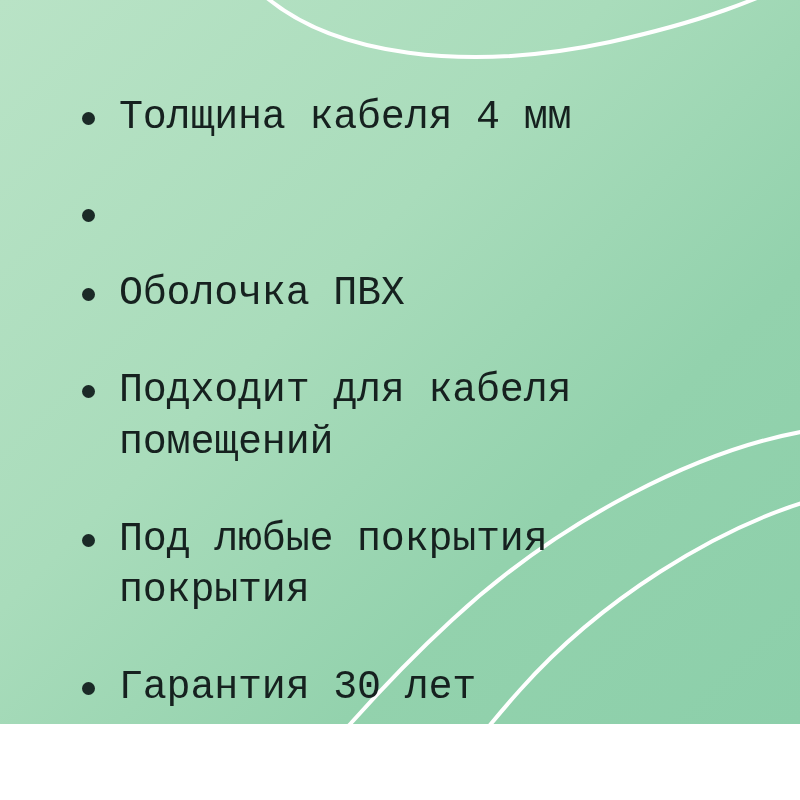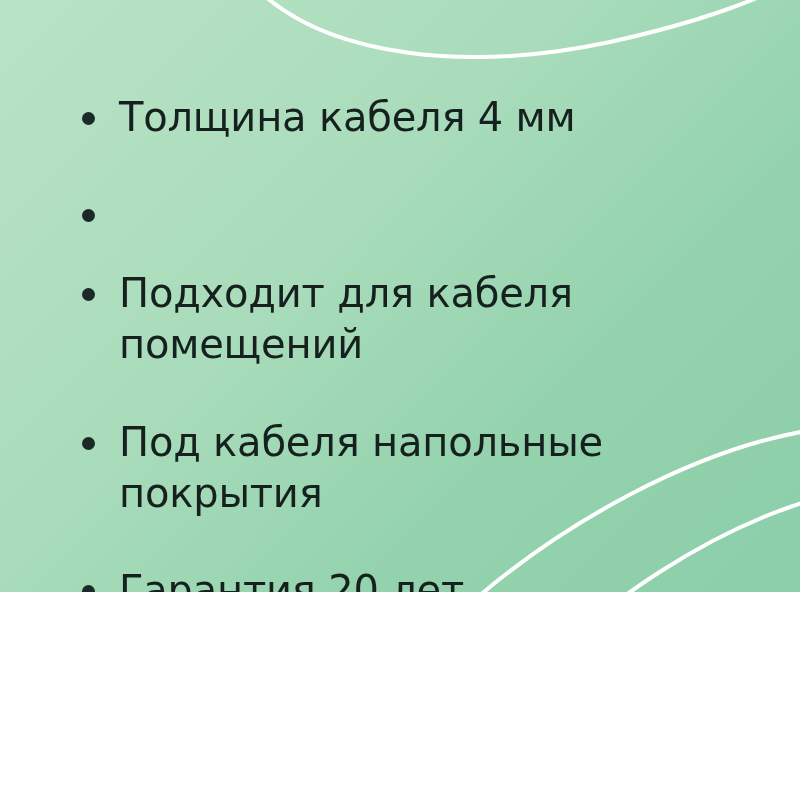--- a/index.html
+++ b/index.html
@@ -9,23 +9,24 @@
   body {
     width: 800px;
     height: 800px;
     overflow: hidden;
     font-family: "DejaVu Sans", sans-serif;
   }
 
   .poster {
     position: relative;
     width: 800px;
-    height: 592px;
+    height: 724px;
     background: linear-gradient(135deg, #b9e3c6 0%, #a9dcbb 40%, #93d2ad 70%, #8ccfaa 100%);
     overflow: hidden;
+    font-family: Liberation Mono, monospace;
   }
 
   .deco-layer {
     position: absolute;
     inset: 0;
     pointer-events: none;
   }
   .deco-layer svg {
     display: block;
     width: 800px;
@@ -87,32 +88,36 @@
 
     <div class="feature-item">
       <span class="bullet"></span>
       <span class="feature-text">Толщина кабеля 4 мм</span>
     </div>
 
     <div class="feature-item">
       <span class="bullet"></span>
     </div>
 
+    <div class="feature-item">
+      <span class="bullet"></span>
+      <span class="feature-text">Оболочка ПВХ</span>
+    </div>
 
     <div class="feature-item">
       <span class="bullet"></span>
       <span class="feature-text">Подходит для кабеля
 помещений</span>
     </div>
 
     <div class="feature-item">
       <span class="bullet"></span>
-      <span class="feature-text">Под кабеля напольные
+      <span class="feature-text">Под любые покрытия
 покрытия</span>
     </div>
 
     <div class="feature-item">
       <span class="bullet"></span>
-      <span class="feature-text">Гарантия 20 лет</span>
+      <span class="feature-text">Гарантия 30 лет</span>
     </div>
 
   </div>
 </div>
 
 </body></html>

